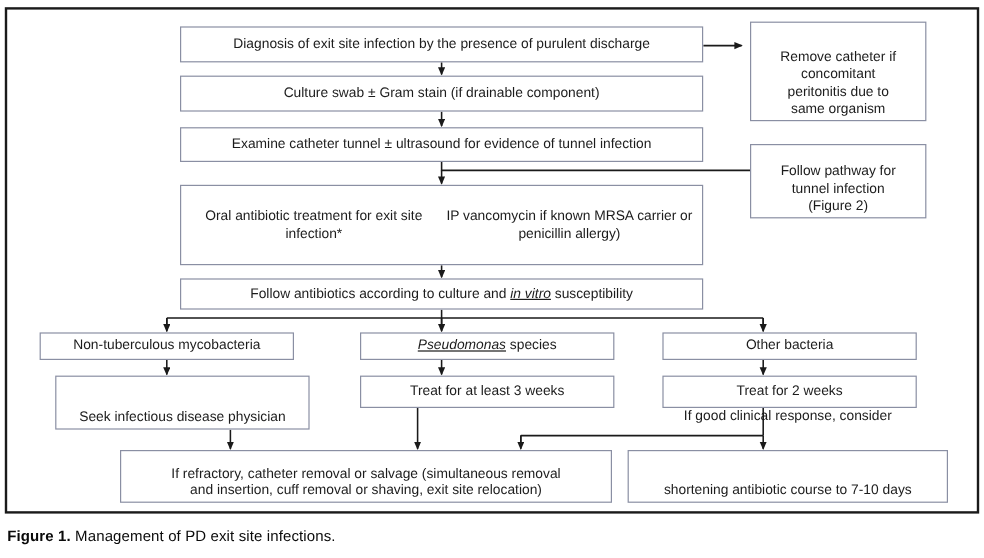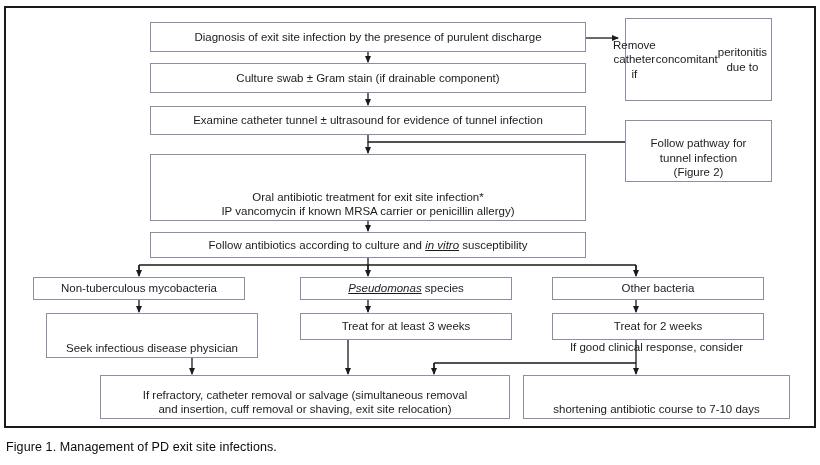--- a/index.html
+++ b/index.html
@@ -55,21 +55,21 @@
   }
   .caption {
     position: absolute;
     left: 6px;
     top: 440px;
     font-size: 12.5px;
     color: #0a0a0a;
     letter-spacing: 0.1px;
   }
   .caption .cap-label {
-    font-weight: normal;
+    font-weight: bold;
   }
   i { font-style: italic; text-decoration: underline; }
   sup { font-size: 0.68em; vertical-align: super; line-height: 0; }
 </style>
 </head>
 <body>
 
 <div id="figure-root">
 
   <div class="diagram-frame"></div>
@@ -120,21 +120,21 @@
   </div>
 
   <div class="node-box" style="left:150px; top:63px; width:436px; height:30px; font-size:11.5px;">
     <span class="node-text">Culture swab ± Gram stain (if drainable component)</span>
   </div>
 
   <div class="node-box" style="left:150px; top:106px; width:436px; height:29px; font-size:11.5px;">
     <span class="node-text">Examine catheter tunnel ± ultrasound for evidence of tunnel infection</span>
   </div>
 
-  <div class="node-box" style="left:150px; top:154px; width:436px; height:67px; font-size:11.5px; flex-direction:column;">
+  <div class="node-box" style="left:150px; top:154px; width:436px; height:67px; font-size:11.5px; flex-direction:row;">
     <span class="node-text">Oral antibiotic treatment for exit site infection*</span>
     <span class="node-text">IP vancomycin if known MRSA carrier or penicillin allergy)</span>
   </div>
 
   <div class="node-box" style="left:150px; top:232px; width:436px; height:26px; font-size:11.5px;">
     <span class="node-text"><span>Follow antibiotics according to culture and </span><i>in vitro</i><span> susceptibility</span></span>
   </div>
 
   <div class="node-box" style="left:33px; top:277px; width:212px; height:23px; font-size:11.5px;">
     <span class="node-text">Non-tuberculous mycobacteria</span>
@@ -163,24 +163,25 @@
   <div class="node-box" style="left:100px; top:375px; width:410px; height:44px; font-size:11.5px; flex-direction:column;">
     <span class="node-text">If refractory, catheter removal or salvage (simultaneous removal</span>
     <span class="node-text">and insertion, cuff removal or shaving, exit site relocation)</span>
   </div>
 
   <div class="node-box" style="left:523px; top:375px; width:267px; height:44px; font-size:11.5px; flex-direction:column;gap:48px;">
     <span class="node-text">If good clinical response, consider</span>
     <span class="node-text">shortening antibiotic course to 7-10 days</span>
   </div>
 
-  <div class="node-box" style="left:625px; top:18px; width:147px; height:83px; font-size:11.5px; ">
+  <div class="node-box" style="left:625px; top:18px; width:147px; height:83px; font-size:11.5px; flex-direction:column;">
     <span class="node-text">Remove catheter if</span>
     <span class="node-text">concomitant</span>
     <span class="node-text">peritonitis due to</span>
+    <span class="node-text">same organism</span>
   </div>
 
   <div class="node-box" style="left:625px; top:120px; width:147px; height:62px; font-size:11.5px; flex-direction:column;">
     <span class="node-text">Follow pathway for</span>
     <span class="node-text">tunnel infection</span>
     <span class="node-text">(Figure 2)</span>
   </div>
 
   <div class="caption">
     <span class="cap-label">Figure 1.</span><span> Management of PD exit site infections.</span>

